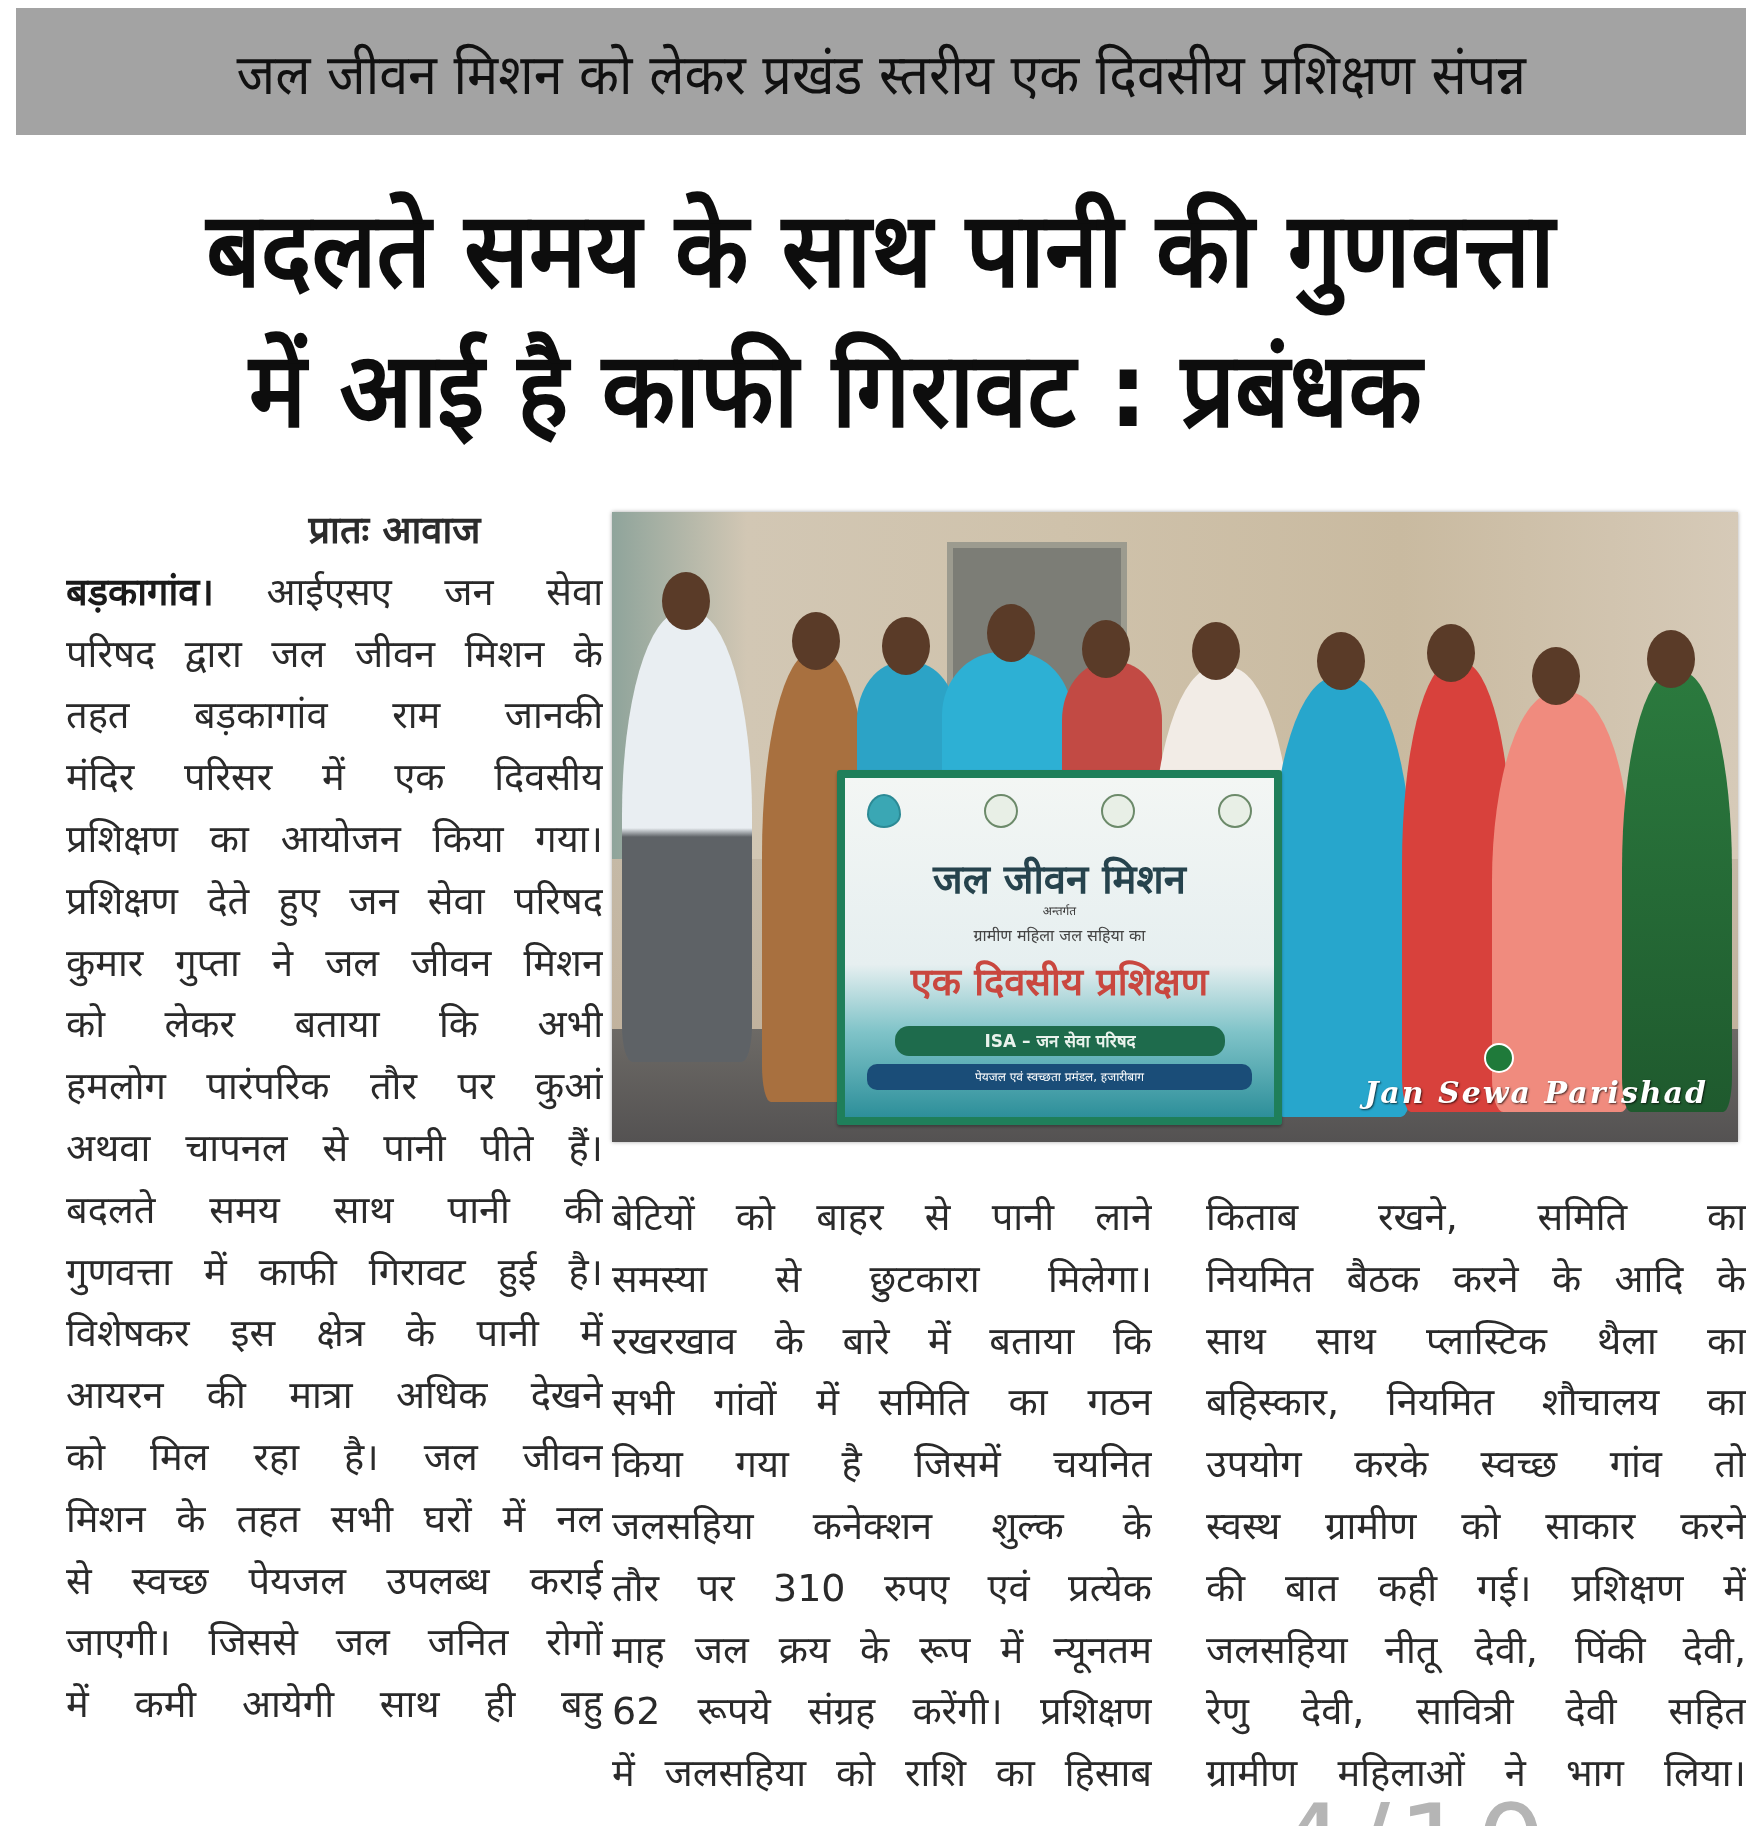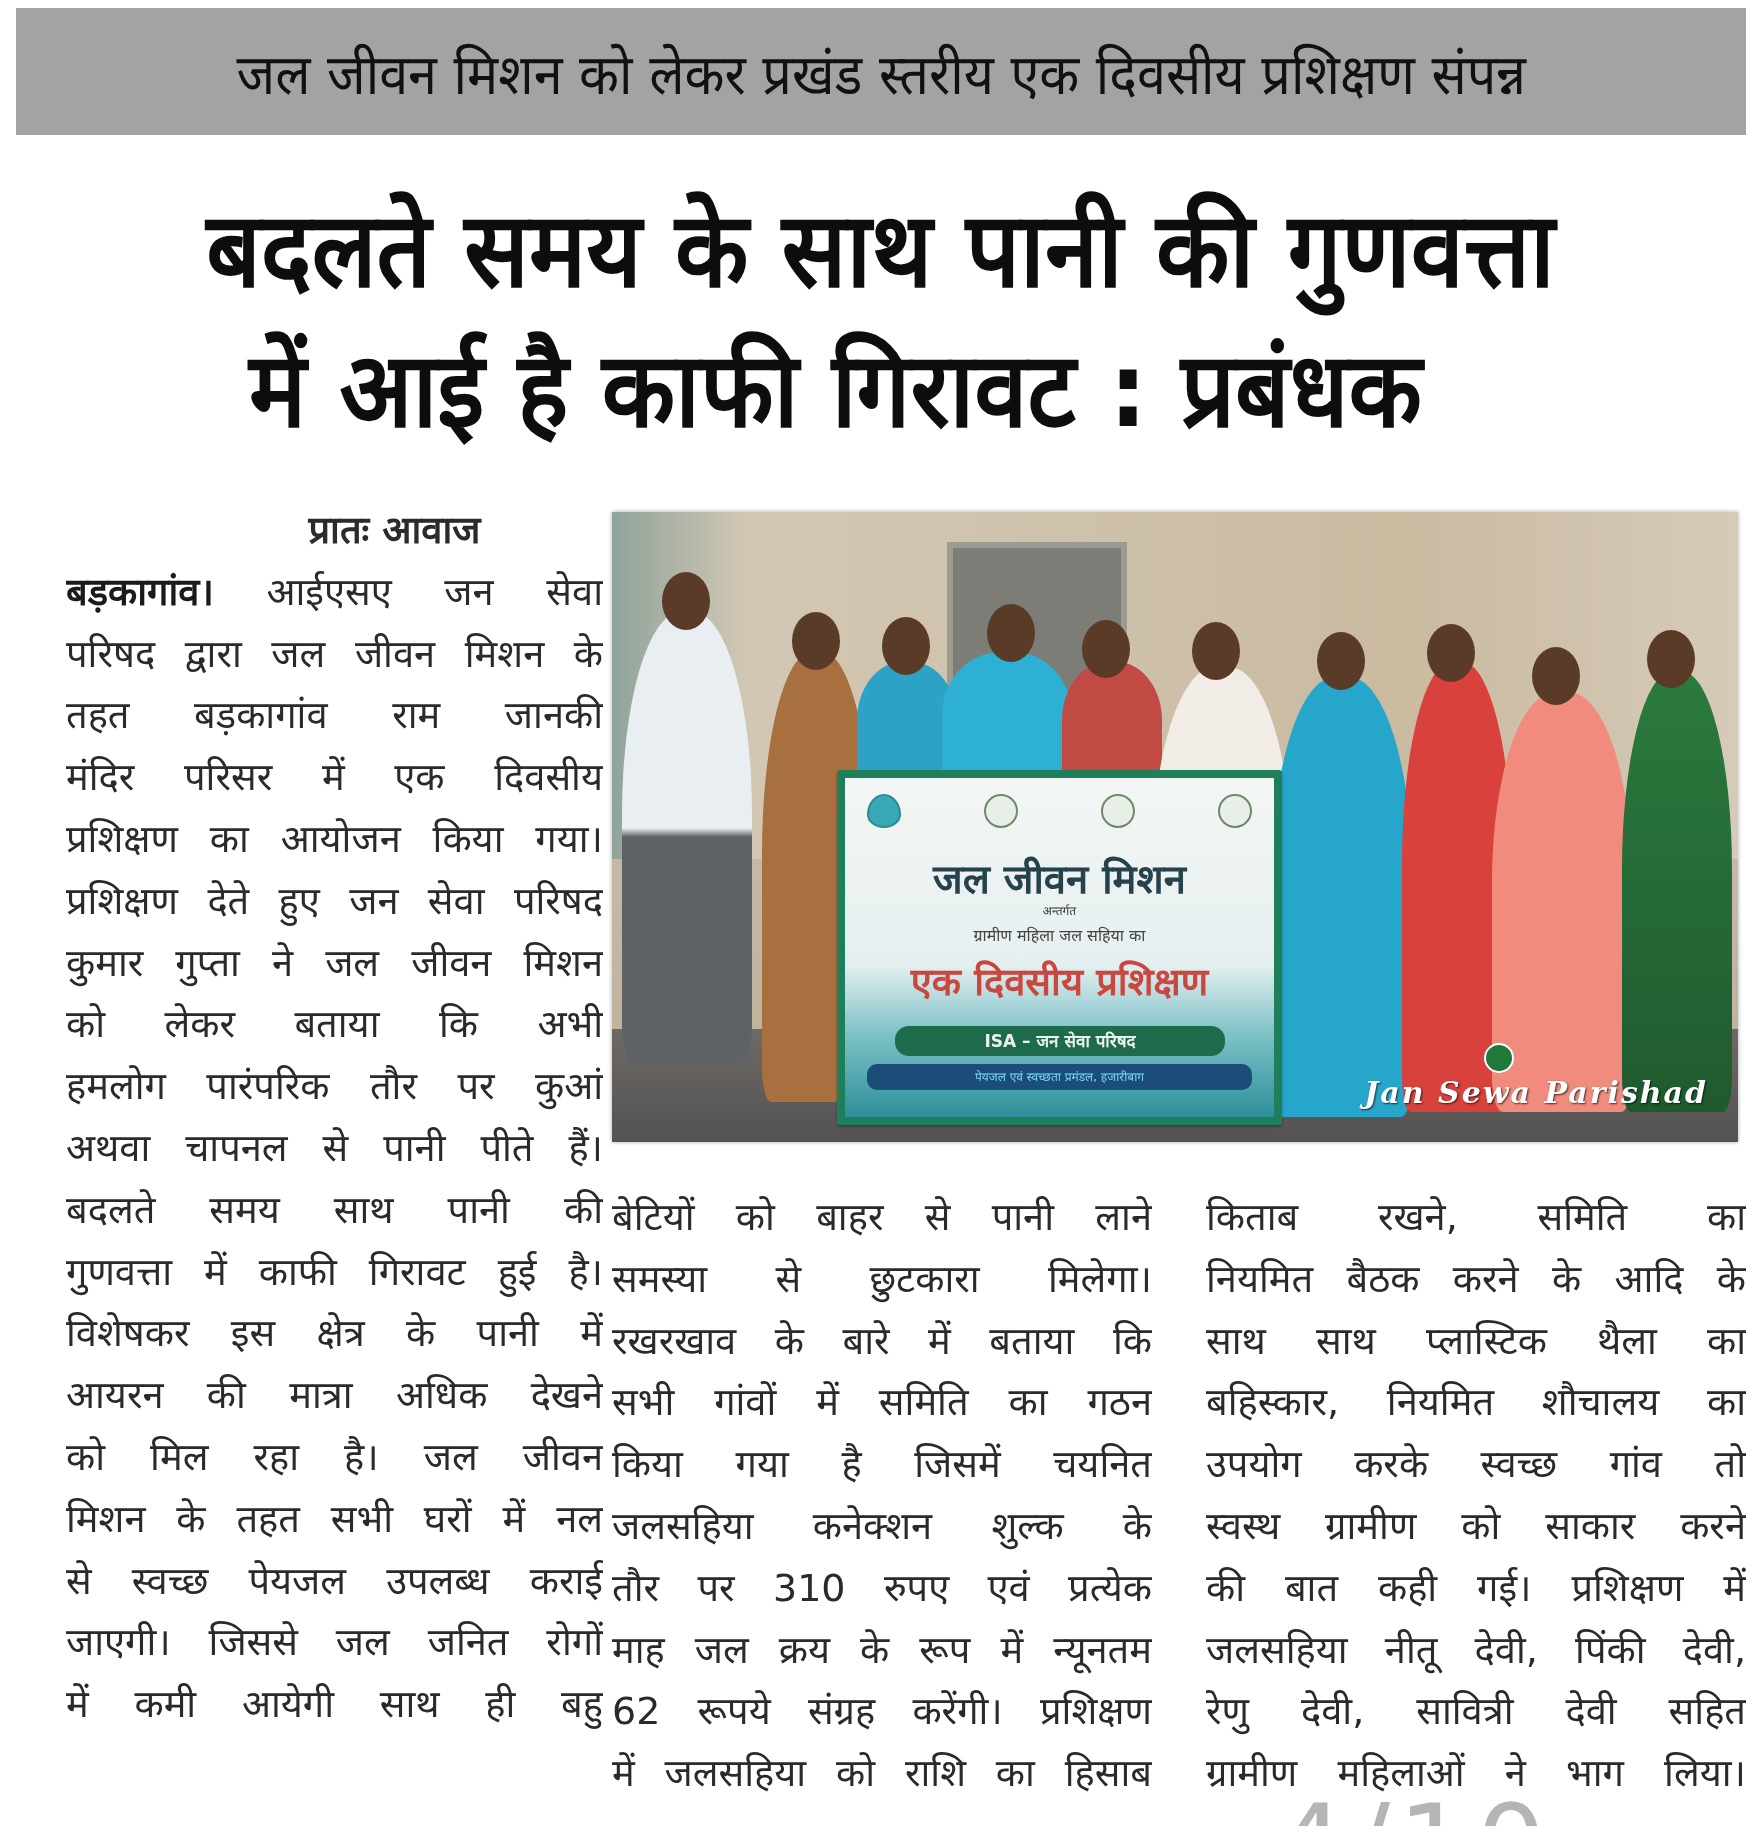--- a/index.html
+++ b/index.html
@@ -126,21 +126,21 @@
     white-space: nowrap;
   }
   .banner-org {
     position: absolute; top: 248px; left: 50px; width: 330px; height: 30px;
     background: #1e6b4c; color: #e9f2ec; font-weight: bold;
     font-size: 17px; text-align: center; line-height: 30px;
     border-radius: 14px;
   }
   .banner-footer {
     position: absolute; top: 286px; left: 22px; width: 385px; height: 26px;
-    background: #1a4d78; color: #7dd3fc;
+    background: #1a4d78; color: #ffffff;
     font-size: 12px; text-align: center; line-height: 26px;
     border-radius: 10px; white-space: nowrap; overflow: hidden;
   }
   .watermark {
     position: absolute; right: 30px; bottom: 32px;
     text-align: center;
   }
   .watermark-logo {
     width: 30px; height: 30px; border-radius: 50%;
     background: #1f7a3a; border: 2px solid #ffffff;

